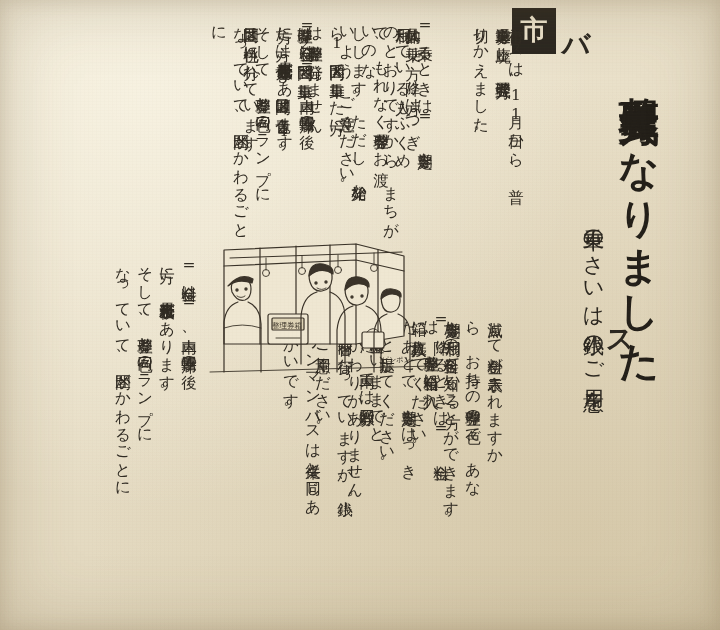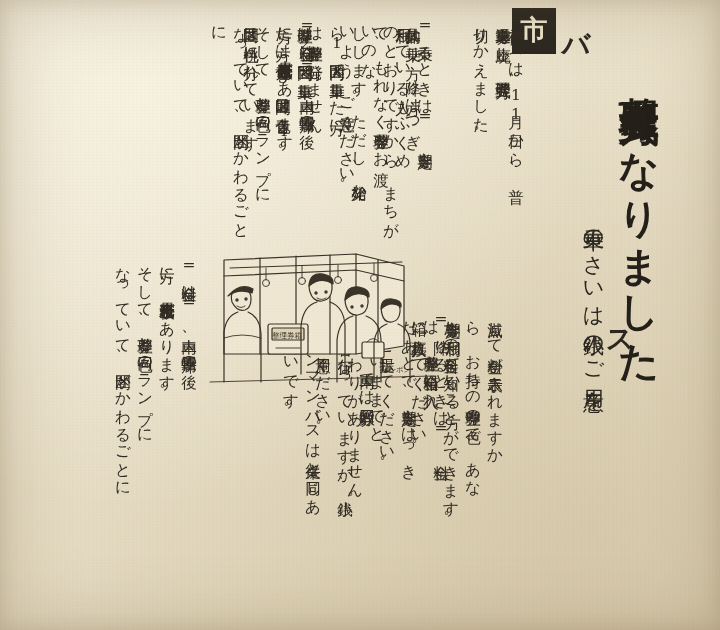--- a/index.html
+++ b/index.html
@@ -133,21 +133,21 @@
   .t1 { top: 16px; left: 336px; height: 230px; }
   .t2 { top: 16px; left: 304px; height: 230px; }
   .t3 { top: 16px; left: 272px; height: 230px; }
   .t4 { top: 16px; left: 240px; height: 230px; }
   .t5 { top: 16px; left: 208px; height: 230px; }
 
   
   #illus {
     position: absolute;
     left: 206px;
-    top: 250px;
+    top: 240px;
     width: 230px;
     height: 140px;
   }
   #illus svg { display: block; }
 </style>
 </head>
 <body>
 
 <div id="page">
 

